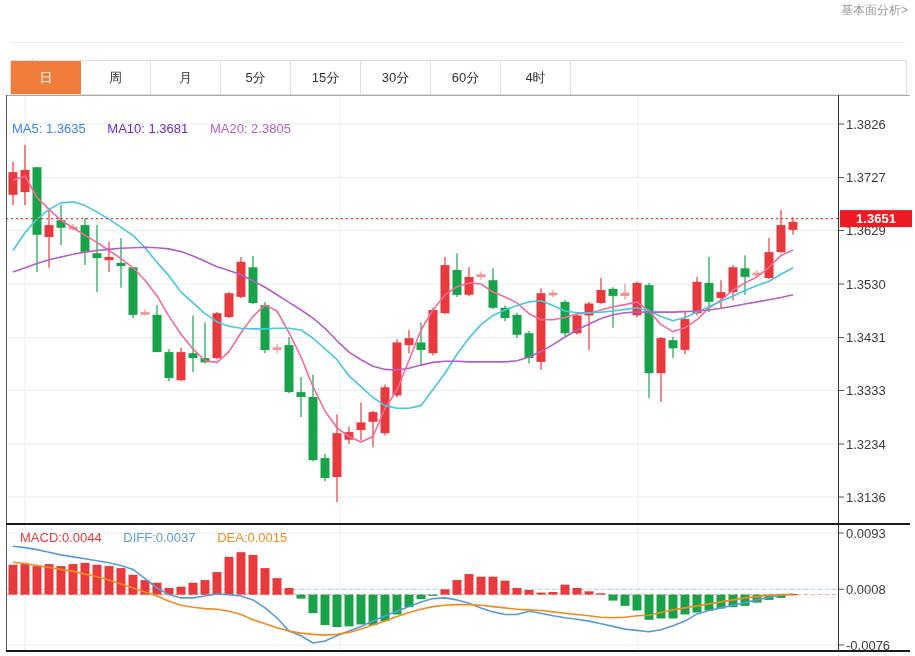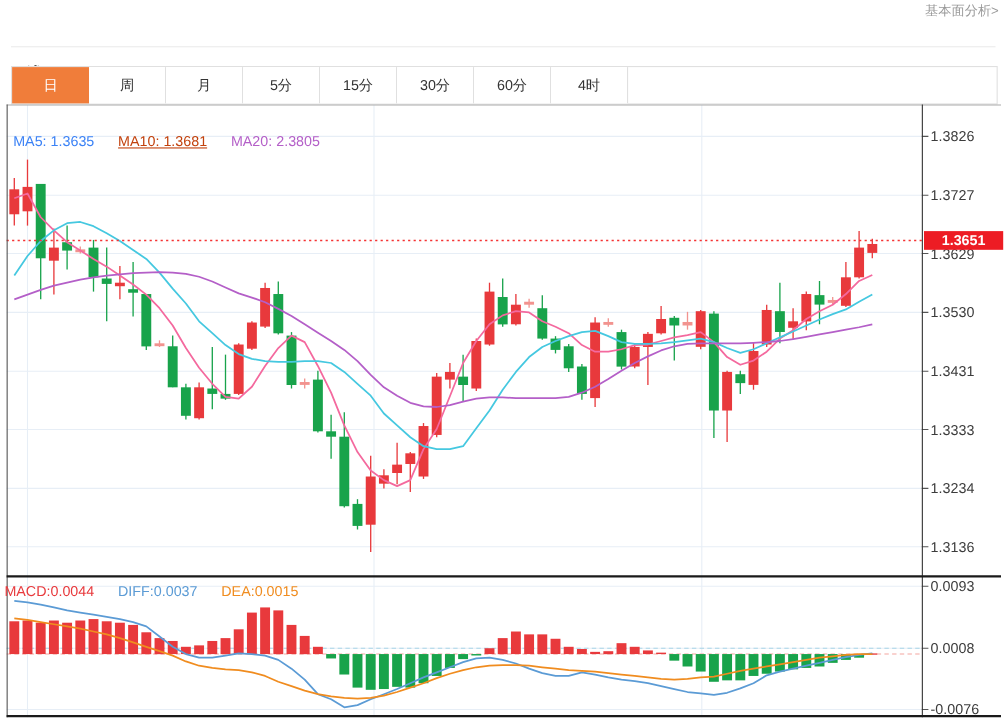--- a/index.html
+++ b/index.html
@@ -292,21 +292,21 @@
       </g>
       <line x1="6" y1="95.5" x2="910" y2="95.5" stroke="#aaa" stroke-width="1"></line>
       <line x1="6.5" y1="95" x2="6.5" y2="652" stroke="#555" stroke-width="1"></line>
       <line x1="838.5" y1="95" x2="838.5" y2="652" stroke="#333" stroke-width="1"></line>
       <line x1="6" y1="524" x2="910" y2="524" stroke="#1a1a1a" stroke-width="2"></line>
       <line x1="6" y1="651" x2="910" y2="651" stroke="#1a1a1a" stroke-width="2"></line>
     </svg>
 
   <div class="legend" style="left:12px;top:121px;">
     <span id="lg-ma5" style="color: #3b82f6;">MA5: 1.3635</span><span class="lg-gap"></span>
-    <span id="lg-ma10" style="color: #c2410c; text-decoration: underline;">MA10: 1.3681</span><span class="lg-gap"></span>
+    <span id="lg-ma10" style="color: #6d28d9;">MA10: 1.3681</span><span class="lg-gap"></span>
     <span id="lg-ma20" style="color: rgb(180, 95, 200);">MA20: 2.3805</span>
   </div>
-  <div class="legend" style="left:4px;top:530px;text-align:right;">
+  <div class="legend" style="left:20px;top:530px;text-align:right;">
     <span id="lg-macd" style="color: rgb(232, 57, 60);">MACD:0.0044</span><span class="lg-gap"></span>
     <span id="lg-diff" style="color: rgb(91, 155, 213);">DIFF:0.0037</span><span class="lg-gap"></span>
     <span id="lg-dea" style="color: rgb(240, 140, 31);">DEA:0.0015</span>
   </div>
 </div>
 
 </body></html>

